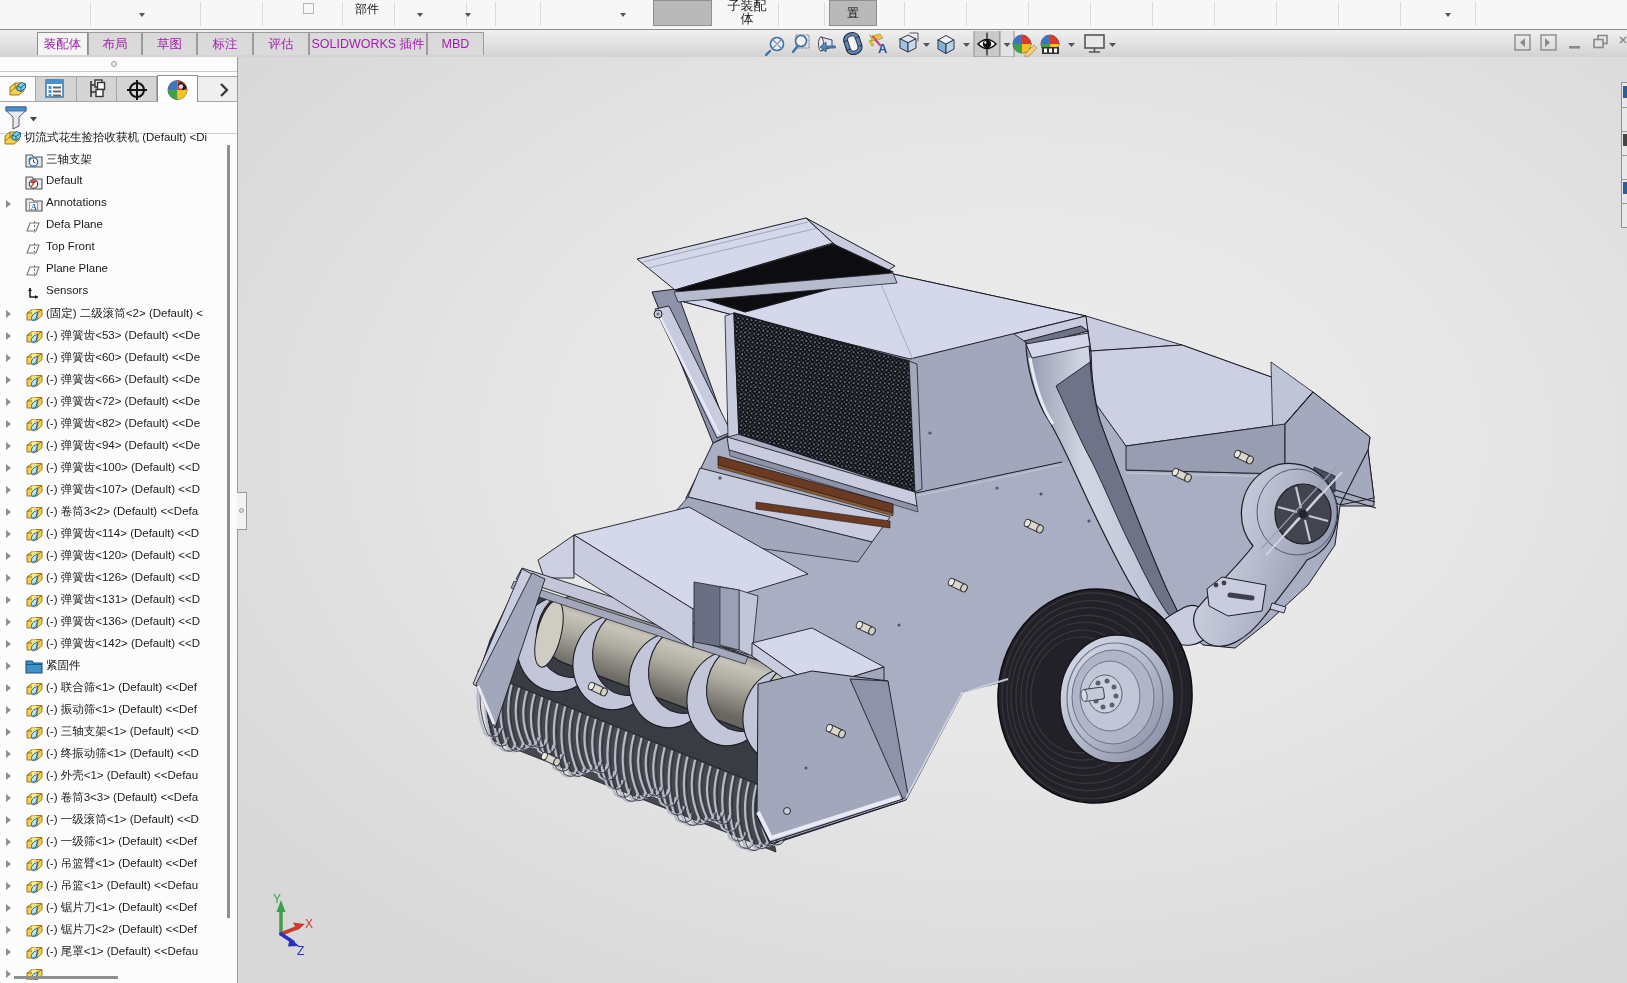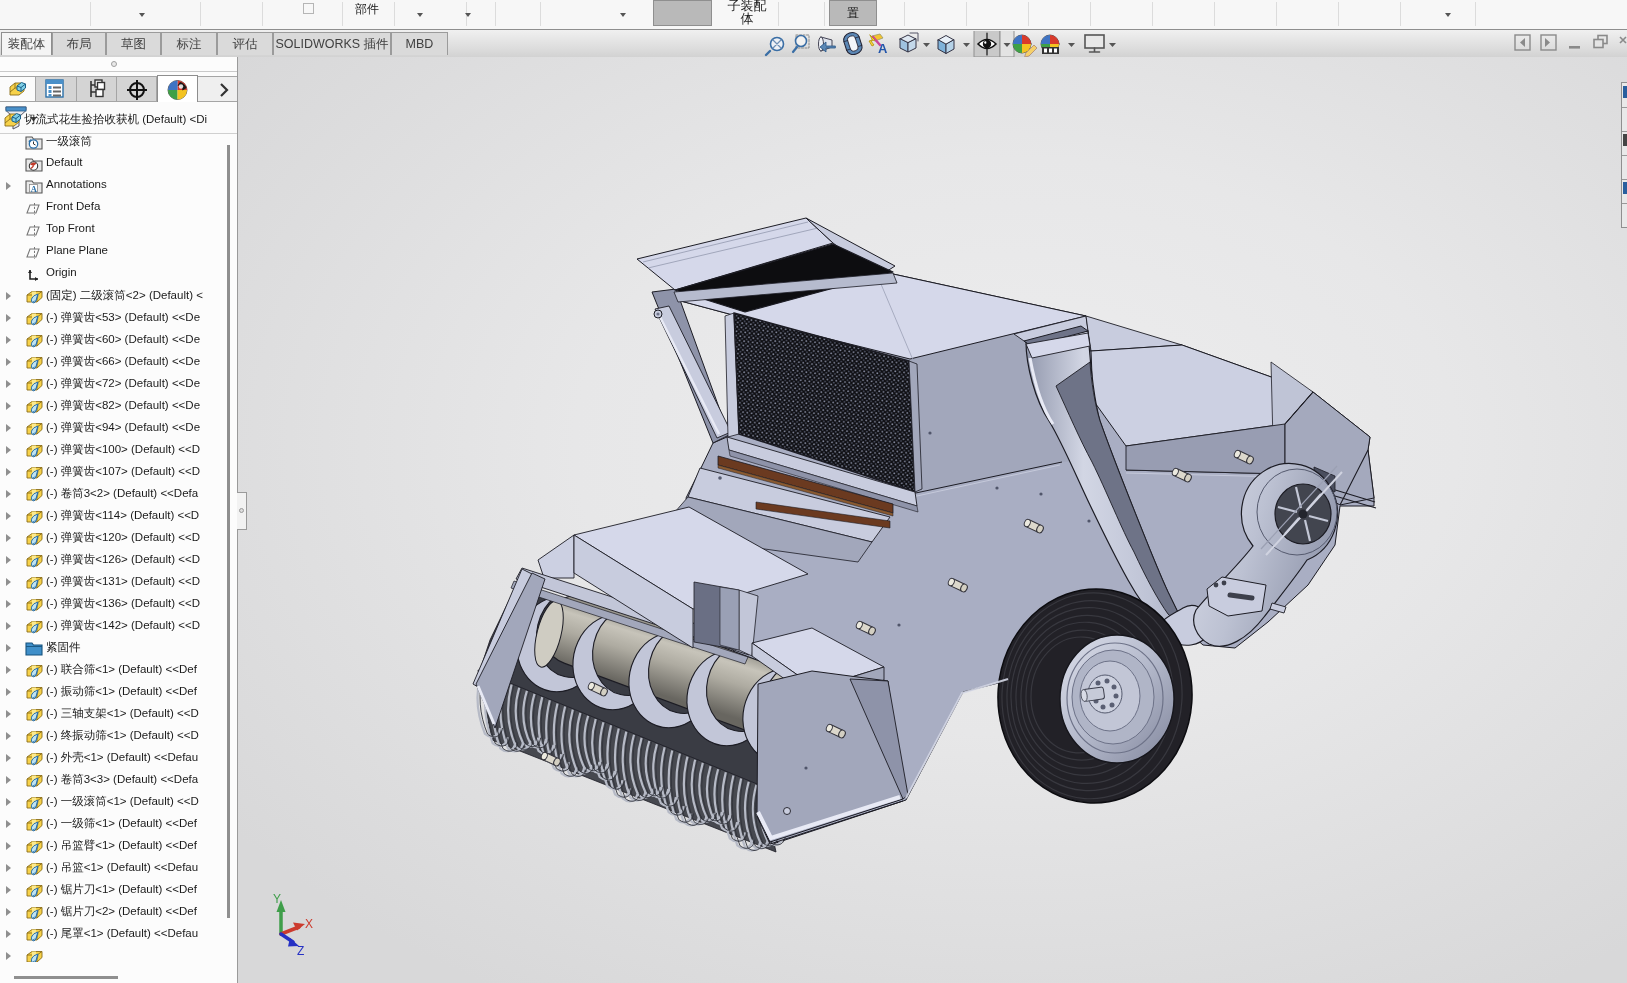--- a/index.html
+++ b/index.html
@@ -1,19 +1,19 @@
 <!DOCTYPE html>
 <html><head><meta charset="utf-8">
 <style>
 html,body{margin:0;padding:0;}
 body{width:1627px;height:983px;position:relative;font-family:"Liberation Sans",sans-serif;background:#f6f6f6;overflow:hidden;}
 .abs{position:absolute;}
 .sep{position:absolute;top:2px;width:1px;height:24px;background:#dcdcdc;}
 .dd{position:absolute;width:0;height:0;border-left:3.5px solid transparent;border-right:3.5px solid transparent;border-top:4px solid #555;}
-.tab{position:absolute;top:2px;height:23px;line-height:23px;text-align:center;font-size:12.5px;color:#404040;background:#dadada;border:1px solid #9b9b9b;border-bottom:none;box-sizing:border-box;}
+.tab{position:absolute;top:2px;height:23px;line-height:23px;text-align:center;font-size:12.5px;color:#a21caf;background:#dadada;border:1px solid #9b9b9b;border-bottom:none;box-sizing:border-box;margin-left:36px;}
 .row{position:absolute;left:0;width:237px;height:22px;white-space:nowrap;}
 .row .tx{position:absolute;top:3px;font-size:11.5px;color:#1a1a1a;}
 .ar{position:absolute;left:6px;top:7px;width:0;height:0;border-top:4px solid transparent;border-bottom:4px solid transparent;border-left:5px solid #8f8f8f;}
 .ic{position:absolute;top:2px;}
 </style></head>
 <body>
 
 <div class="abs" style="left:0;top:0;width:1627px;height:29px;background:#f7f7f7;border-bottom:1px solid #8e8e8e;">
   <div class="sep" style="left:90px"></div>
     <div class="sep" style="left:200px"></div>
@@ -243,69 +243,69 @@
       <path d="M221 7 l6 6 -6 6" stroke="#333" stroke-width="2.2" fill="none"></path>
     </svg>
   </div>
   <div class="abs" style="left:0;top:45px;width:237px;height:31px;background:#fbfbfb;border-bottom:1px solid #d0d0d0;">
     <svg class="abs" style="left:4px;top:3px" width="40" height="26" viewBox="0 0 40 26">
       <path d="M2 2 l20 0 0 3.5 -7 6.5 0 9 -6 3 0 -12 -7 -6.5 Z" fill="#e8eaee" stroke="#556" stroke-width="1"></path>
       <rect x="2" y="2" width="20" height="4" fill="#4a90c9" stroke="#2a5f8e" stroke-width="0.8"></rect>
       <path d="M26 12 l7 0 -3.5 4.5 Z" fill="#444"></path>
     </svg>
   </div>
-  <div id="tree" class="abs" style="left:0;top:52px;width:269px;height:853px;overflow:hidden;">
+  <div id="tree" class="abs" style="left:0;top:70px;width:269px;height:853px;overflow:hidden;">
 <div class="row" style="top:0.0px">
         <svg class="ic" style="left:3px" width="20" height="20" viewBox="0 0 20 20">
           <use href="#ico-root"></use>
         </svg>
         <span class="tx" style="left:24px">切流式花生捡拾收获机 (Default) &lt;Di</span>
       </div>
 <div class="row" style="top:22.0px">
         <svg class="ic" style="left:24px" width="20" height="20" viewBox="0 0 20 20">
           <use href="#ico-hist"></use>
         </svg>
-        <span class="tx" style="left:46px">一级滚筒</span>
+        <span class="tx" style="left:46px">三轴支架</span>
       </div>
 <div class="row" style="top:44.0px">
         <svg class="ic" style="left:24px" width="20" height="20" viewBox="0 0 20 20">
           <use href="#ico-sens"></use>
         </svg>
         <span class="tx" style="left:46px">Default</span>
       </div>
 <div class="row" style="top:66.0px">
         <i class="ar"></i>
         <svg class="ic" style="left:24px" width="20" height="20" viewBox="0 0 20 20">
           <use href="#ico-anno"></use>
         </svg>
         <span class="tx" style="left:46px">Annotations</span>
       </div>
 <div class="row" style="top:88.0px">
         <svg class="ic" style="left:24px" width="20" height="20" viewBox="0 0 20 20">
           <use href="#ico-plane"></use>
         </svg>
-        <span class="tx" style="left:46px">Front Defa</span>
+        <span class="tx" style="left:46px">Defa Plane</span>
       </div>
 <div class="row" style="top:110.0px">
         <svg class="ic" style="left:24px" width="20" height="20" viewBox="0 0 20 20">
           <use href="#ico-plane"></use>
         </svg>
         <span class="tx" style="left:46px">Top Front</span>
       </div>
 <div class="row" style="top:132.0px">
         <svg class="ic" style="left:24px" width="20" height="20" viewBox="0 0 20 20">
           <use href="#ico-plane"></use>
         </svg>
         <span class="tx" style="left:46px">Plane Plane</span>
       </div>
 <div class="row" style="top:154.0px">
         <svg class="ic" style="left:24px" width="20" height="20" viewBox="0 0 20 20">
           <use href="#ico-orig"></use>
         </svg>
-        <span class="tx" style="left:46px">Origin</span>
+        <span class="tx" style="left:46px">Sensors</span>
       </div>
 <div class="row" style="top:176.0px">
         <i class="ar"></i>
         <svg class="ic" style="left:24px" width="20" height="20" viewBox="0 0 20 20">
           <use href="#ico-part"></use>
         </svg>
         <span class="tx" style="left:46px">(固定) 二级滚筒&lt;2&gt; (Default) &lt;</span>
       </div>
 <div class="row" style="top:198.0px">
         <i class="ar"></i>

